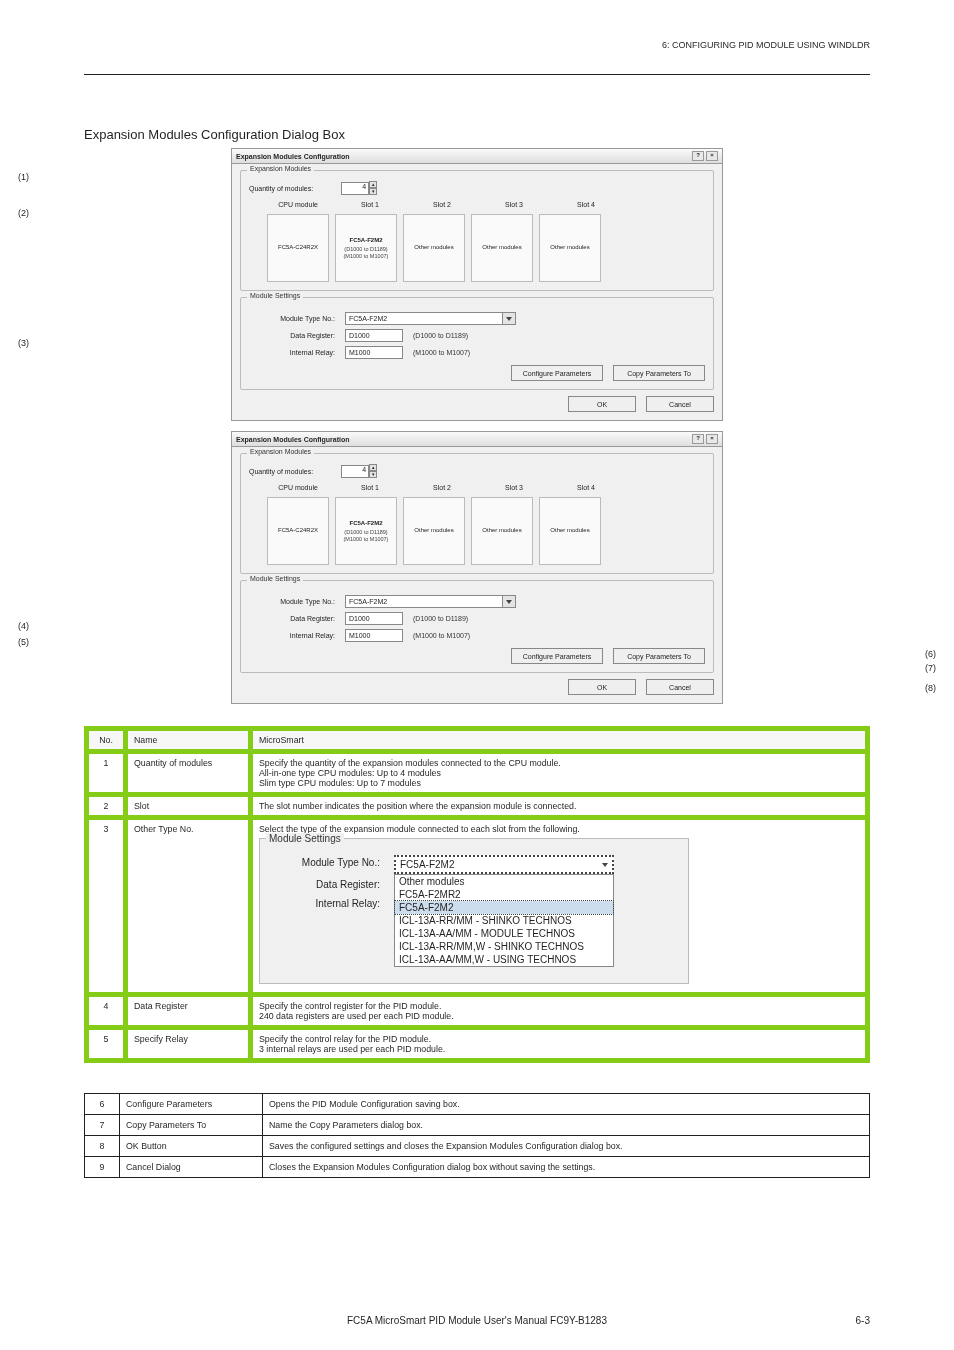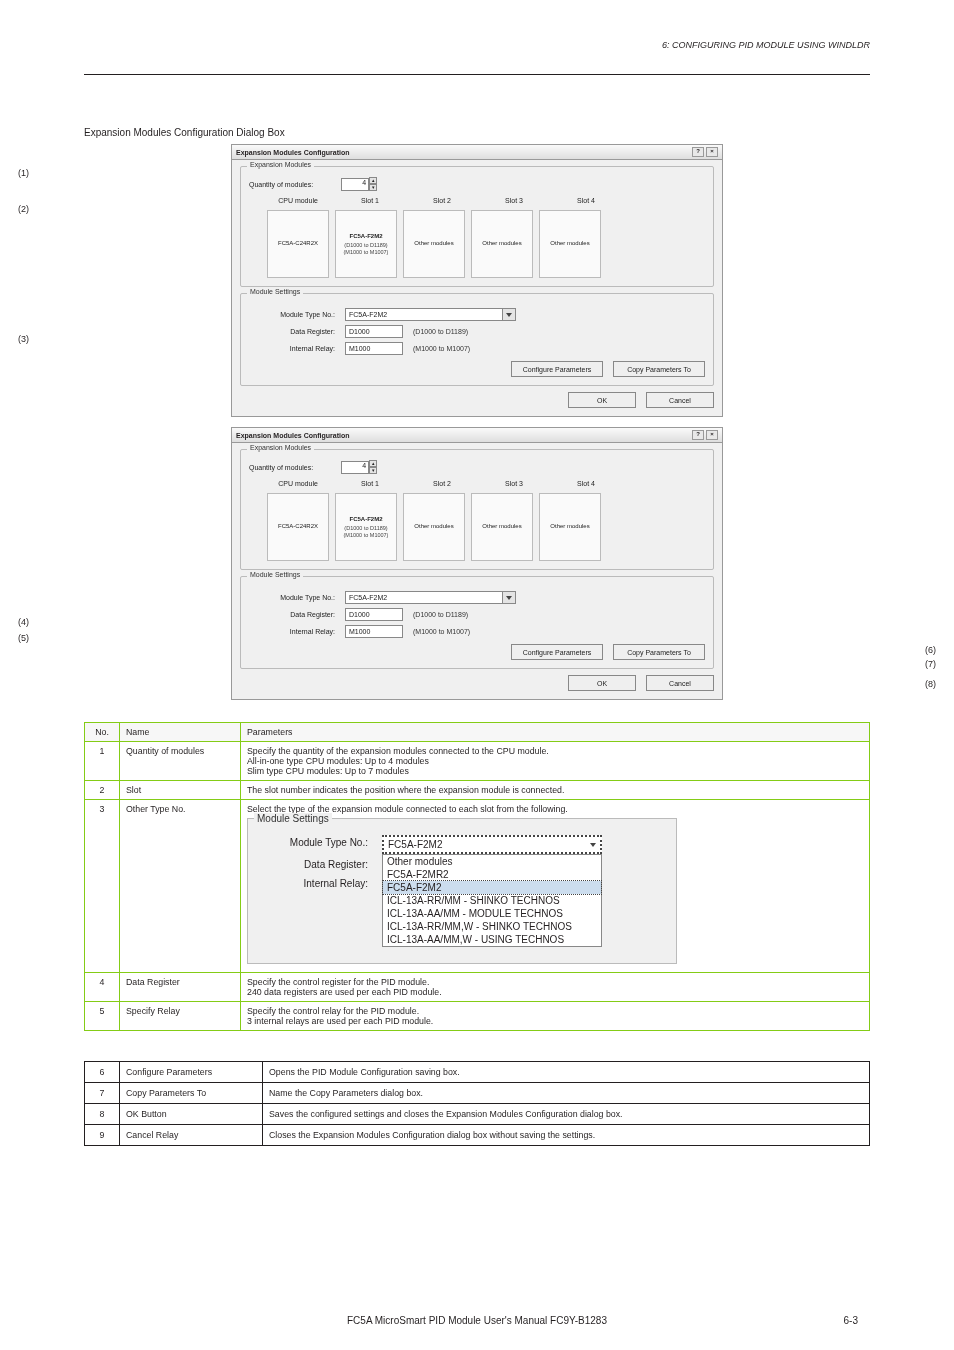--- a/index.html
+++ b/index.html
@@ -1,19 +1,19 @@
 <!DOCTYPE html>
 <html><head>
 <meta charset="utf-8">
 <style>
 html,body{margin:0;padding:0;background:#fff;font-family:"Segoe UI",Tahoma,Arial,sans-serif;color:#231f20;font-size:10px}
 .page{width:954px;height:1350px;margin:0 auto;position:relative;box-sizing:border-box;padding:40px 84px 0 84px}
 .hr-top{border:none;border-top:1px solid #231f20;margin:24px 0 0 0}
 .hr-top-space{height:44px}
-.section-title{font-weight:500;font-size:10px;margin:8px 0 6px 0;color:#231f20}
+.section-title{font-weight:500;font-size:13px;margin:8px 0 6px 0;color:#231f20}
 .dialog{width:490px;margin:2px auto 10px auto;position:relative;border:1px solid #999;background:#f0f0f0}
 .dialog-title{background:linear-gradient(#fafafa,#dedede);font-size:7px;font-weight:700;padding:2px 4px;border-bottom:1px solid #999;display:flex;justify-content:space-between;align-items:center}
 .winbtns{display:flex;gap:2px}
 .winbtn{width:10px;height:8px;border:1px solid #999;background:#e8e8e8;font-size:6px;line-height:6px;text-align:center}
 .dialog-body{padding:6px 8px 8px 8px;font-size:7px;color:#222}
 .group{border:1px solid #bbb;border-radius:2px;padding:10px 8px 8px 8px;margin-bottom:6px;position:relative}
 .group-label{position:absolute;top:-6px;left:6px;background:#f0f0f0;padding:0 3px;font-size:7px;color:#333}
 .qty-row{display:flex;align-items:center;gap:28px;margin-bottom:6px}
 .qty-label{font-size:7px}
 .spin{display:flex;align-items:center}
@@ -32,49 +32,49 @@
 .ms-label{width:86px;text-align:right;font-size:7px}
 .ms-input{border:1px solid #888;background:#fff;height:11px;font-size:7px;padding:0 3px;display:flex;align-items:center}
 .ms-input.select{width:150px;justify-content:space-between}
 .ms-input.num{width:50px}
 .ms-range{font-size:7px;color:#333}
 .btn-row{display:flex;justify-content:flex-end;gap:10px;margin-top:6px}
 .btn{border:1px solid #888;background:#efefef;height:14px;padding:0 10px;font-size:7px;display:flex;align-items:center;justify-content:center;min-width:70px}
 .btn.small{min-width:46px}
 .callout-num{position:absolute;font-size:9px}
 .table1{width:100%;border-collapse:collapse;margin-top:22px;font-size:8.8px}
-.table1 td,.table1 th{border:1px solid #84cc16;padding:4px 6px;vertical-align:top;text-align:left}
+.table1 td,.table1 th{border:5px solid #84cc16;padding:4px 6px;vertical-align:top;text-align:left}
 .table1 th{background:#f7f7f7;font-weight:400}
 .table1 .no-col{width:22px;text-align:center}
 .table1 .name-col{width:108px}
 .module-settings-big{border:1px solid #bbb;background:#f0f0f0;padding:10px;width:408px;margin:4px 0;position:relative}
 .module-settings-big .group-label{background:#f0f0f0}
 .ms-row-big{display:flex;align-items:flex-start;gap:14px;margin:6px 0}
 .ms-label-big{width:110px;text-align:right;font-size:10px;padding-top:2px}
 .ms-select-big{width:220px}
 .ms-select-head{border:2px dotted #444;background:#fff;padding:2px 4px;display:flex;justify-content:space-between;align-items:center;font-size:10px}
 .ms-dropdown{border:1px solid #888;background:#fff;font-size:10px}
 .ms-dropdown div{padding:1px 4px}
 .ms-dropdown .sel{background:#cde;outline:1px dotted #444}
 .table2{width:100%;border-collapse:collapse;margin-top:30px;font-size:8.8px}
 .table2 td,.table2 th{border:1px solid #231f20;padding:5px 6px;text-align:left}
 .table2 .label-col{width:130px}
 .table2 .no-col{width:22px;text-align:center}
 .footer{position:absolute;bottom:24px;left:0;width:100%;text-align:center;font-size:10px}
-.footer .page-num{position:absolute;right:96px;bottom:0;font-size:10px}
+.footer .page-num{position:absolute;right:84px;bottom:0;font-size:10px}
 .chevron{width:0;height:0;border-left:3px solid transparent;border-right:3px solid transparent;border-top:4px solid #444;display:inline-block}
 .dropdown-btn{width:12px;height:11px;border:1px solid #888;background:#e4e4e4;display:flex;align-items:center;justify-content:center;margin-left:-1px}
 .callouts-container{position:relative}
 .dialogs-wrap{position:relative}
 </style>
 </head>
 <body>
 
 <div class="page">
-  <div style="display:flex;justify-content:flex-end;font-size:9px;font-weight:500;font-style:italic">6: CONFIGURING PID MODULE USING WINDLDR</div>
+  <div style="display:flex;justify-content:flex-end;font-size:9px;font-weight:500;">6: CONFIGURING PID MODULE USING WINDLDR</div>
   <hr class="hr-top">
   <div class="hr-top-space"></div>
 
   <div class="section-title">Expansion Modules Configuration Dialog Box</div>
 
   <div class="dialogs-wrap">
 
   <div class="callouts-container" style="position:relative">
     <span class="callout-num" style="top:24px;left:-66px">(1)</span>
     <span class="callout-num" style="top:60px;left:-66px">(2)</span>
@@ -258,21 +258,21 @@
       </div>
     </div>
   </div>
   </div>
 
   <table class="table1">
     <tbody>
         <tr>
       <th class="no-col">No.</th>
       <th class="name-col">Name</th>
-      <th>Parameters</th>
+      <th>MicroSmart</th>
     </tr>
     <tr>
       <td class="no-col">1</td>
       <td>Quantity of modules</td>
       <td><span style="white-space:pre-line">Specify the quantity of the expansion modules connected to the CPU module.
 All-in-one type CPU modules: Up to 4 modules
 Slim type CPU modules: Up to 7 modules</span></td>
     </tr>
     <tr>
       <td class="no-col">2</td>
@@ -341,21 +341,21 @@
       <td class="label-col">Copy Parameters To</td>
       <td>Name the Copy Parameters dialog box.</td>
     </tr>
     <tr>
       <td class="no-col">8</td>
       <td class="label-col">OK Button</td>
       <td>Saves the configured settings and closes the Expansion Modules Configuration dialog box.</td>
     </tr>
     <tr>
       <td class="no-col">9</td>
-      <td class="label-col">Cancel Relay</td>
+      <td class="label-col">Cancel Dialog</td>
       <td>Closes the Expansion Modules Configuration dialog box without saving the settings.</td>
     </tr>
   </tbody>
     </table>
 
   <div class="footer">
     <span>FC5A MicroSmart PID Module User's Manual  FC9Y-B1283</span>
     <span class="page-num">6-3</span>
   </div>
 </div>

